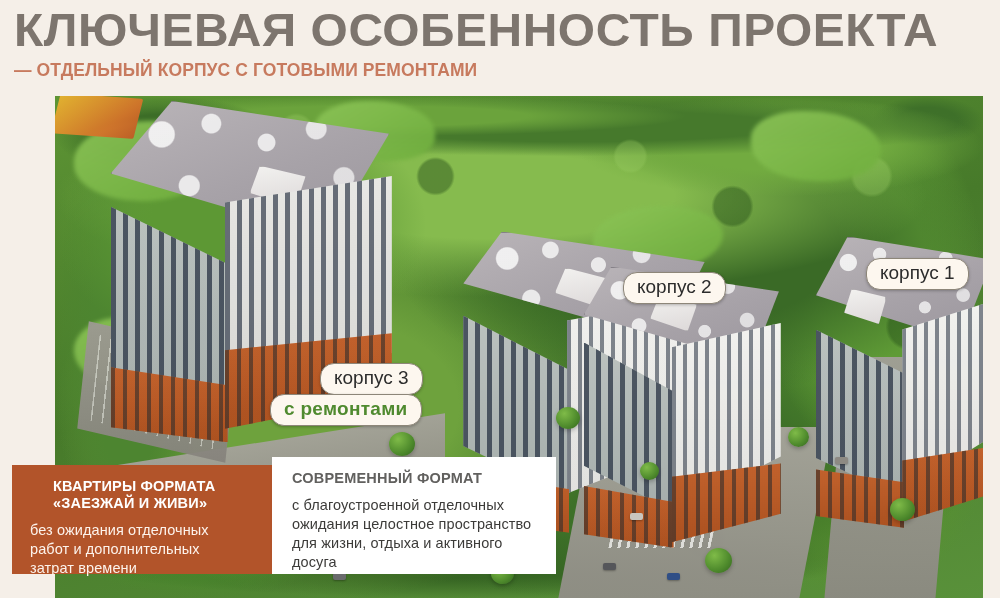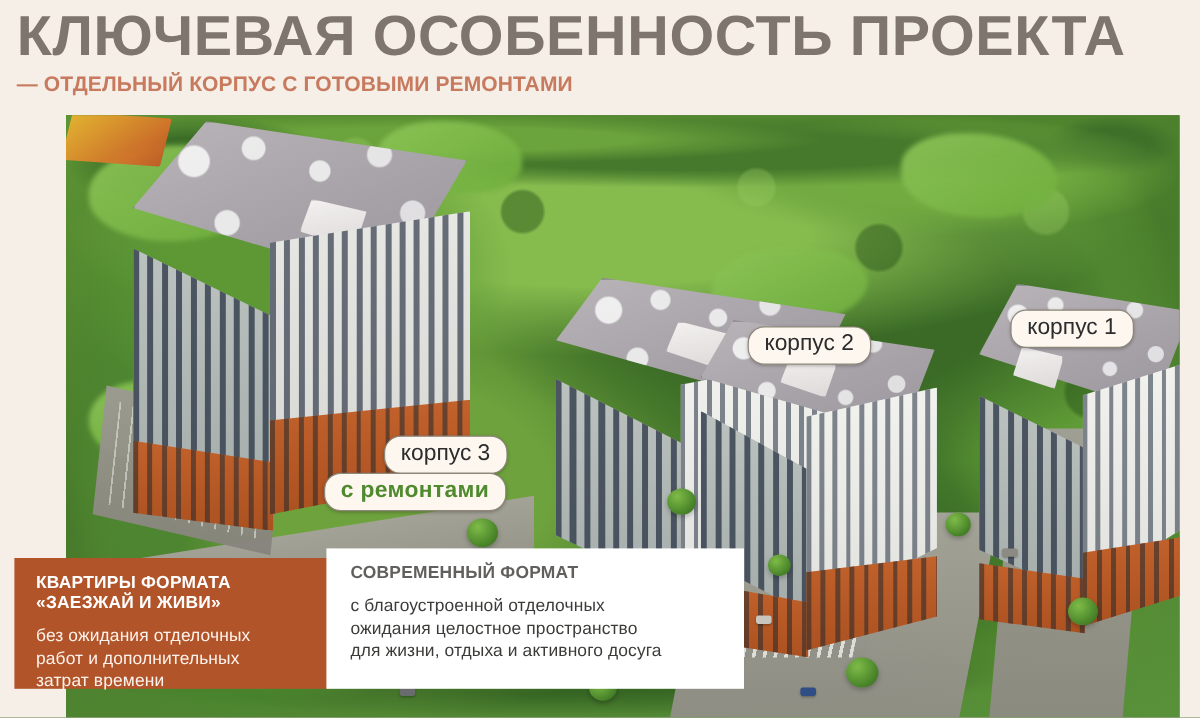--- a/index.html
+++ b/index.html
@@ -260,21 +260,21 @@
     color: #2c2c2c;
     white-space: nowrap;
     box-shadow: 0 1px 3px rgba(0,0,0,.25);
   }
   .pill.green {
     color: #4f8a2f;
     font-weight: 700;
     letter-spacing: .3px;
   }
 
-  .pill-k1 { left: 842px; top: 258px; border-radius: 13px; }
+  .pill-k1 { left: 866px; top: 258px; }
   .pill-k2 { left: 623px; top: 272px; }
   .pill-k3 { left: 320px; top: 363px; }
   .pill-rem { left: 270px; top: 394px; }
 
   
   .panel-orange {
     position: absolute;
     left: 12px;
     top: 465px;
     width: 261px;
@@ -282,33 +282,34 @@
     background: #b2542a;
     padding: 13px 16px 10px 18px;
   }
   .panel-orange .p-head {
     color: #ffffff;
     font-size: 14.5px;
     line-height: 17px;
     font-weight: 700;
     letter-spacing: .2px;
     margin-bottom: 9px;
+    margin-left: 23px;
   }
   .panel-orange .p-body {
     color: #fdf3ec;
     font-size: 14.5px;
     line-height: 19px;
     letter-spacing: .1px;
   }
 
   .panel-white {
     position: absolute;
     left: 272px;
     top: 457px;
-    width: 348px;
+    width: 284px;
     height: 117px;
     background: #ffffff;
     padding: 13px 14px 10px 20px;
   }
   .panel-white .p-head {
     color: #61605e;
     font-size: 14.5px;
     line-height: 17px;
     font-weight: 700;
     letter-spacing: .2px;

